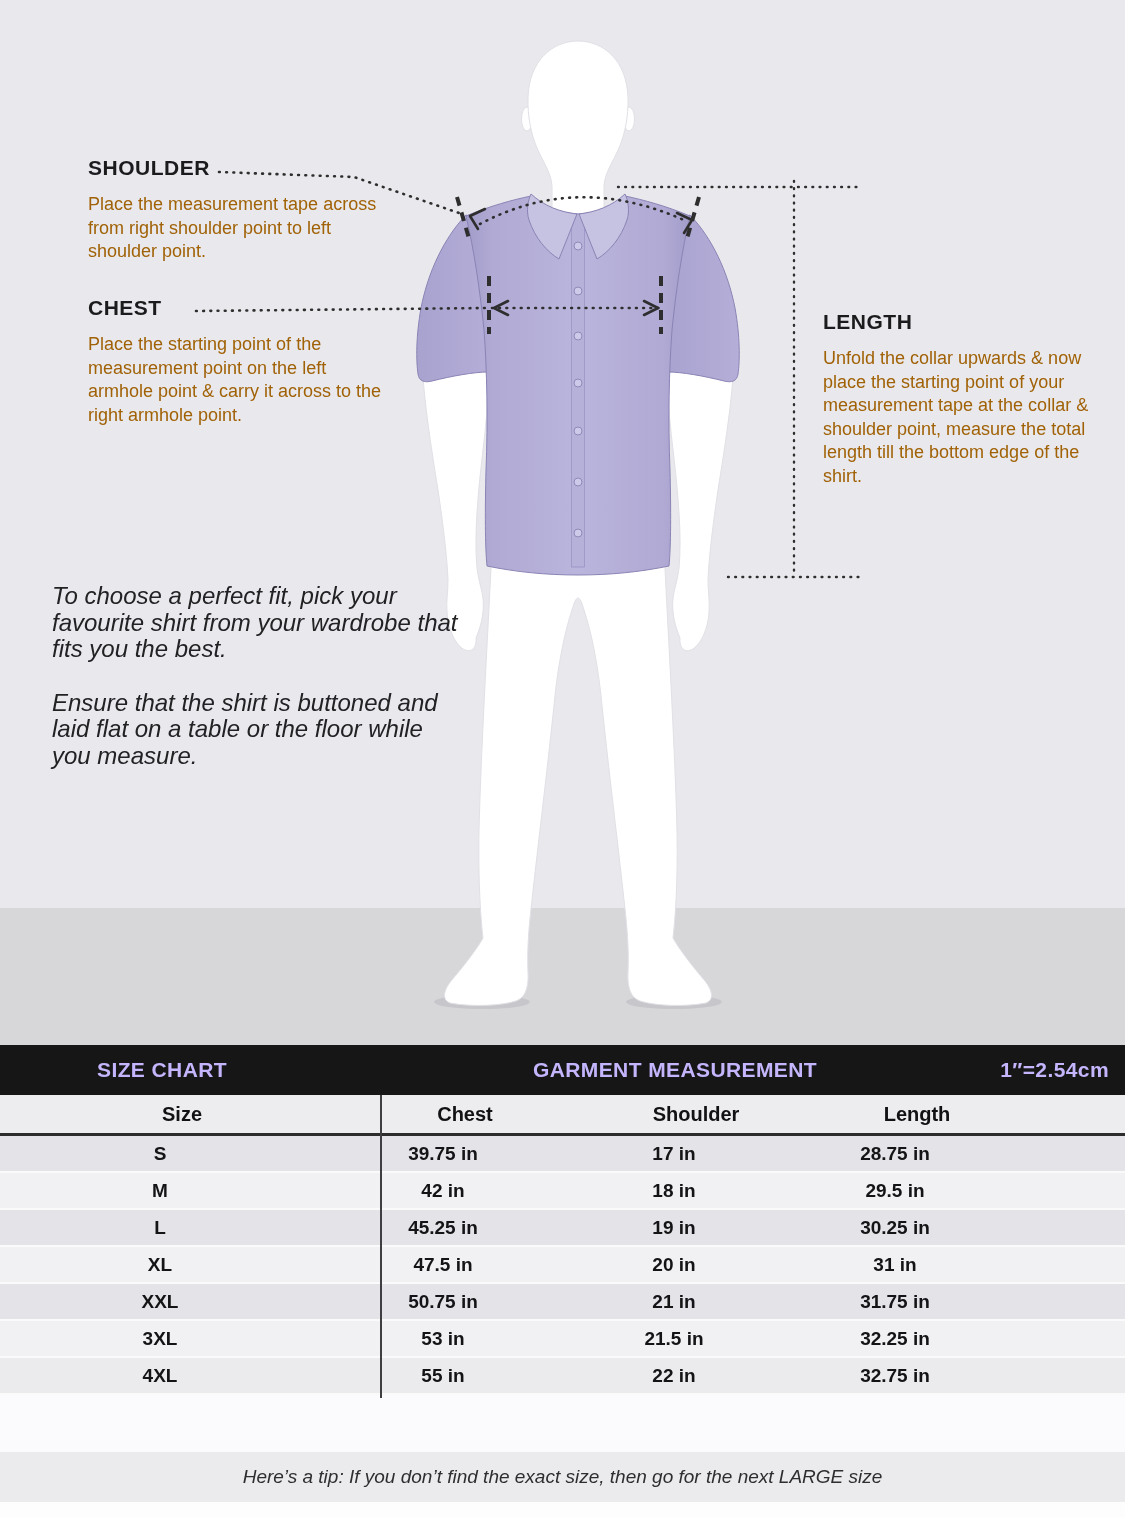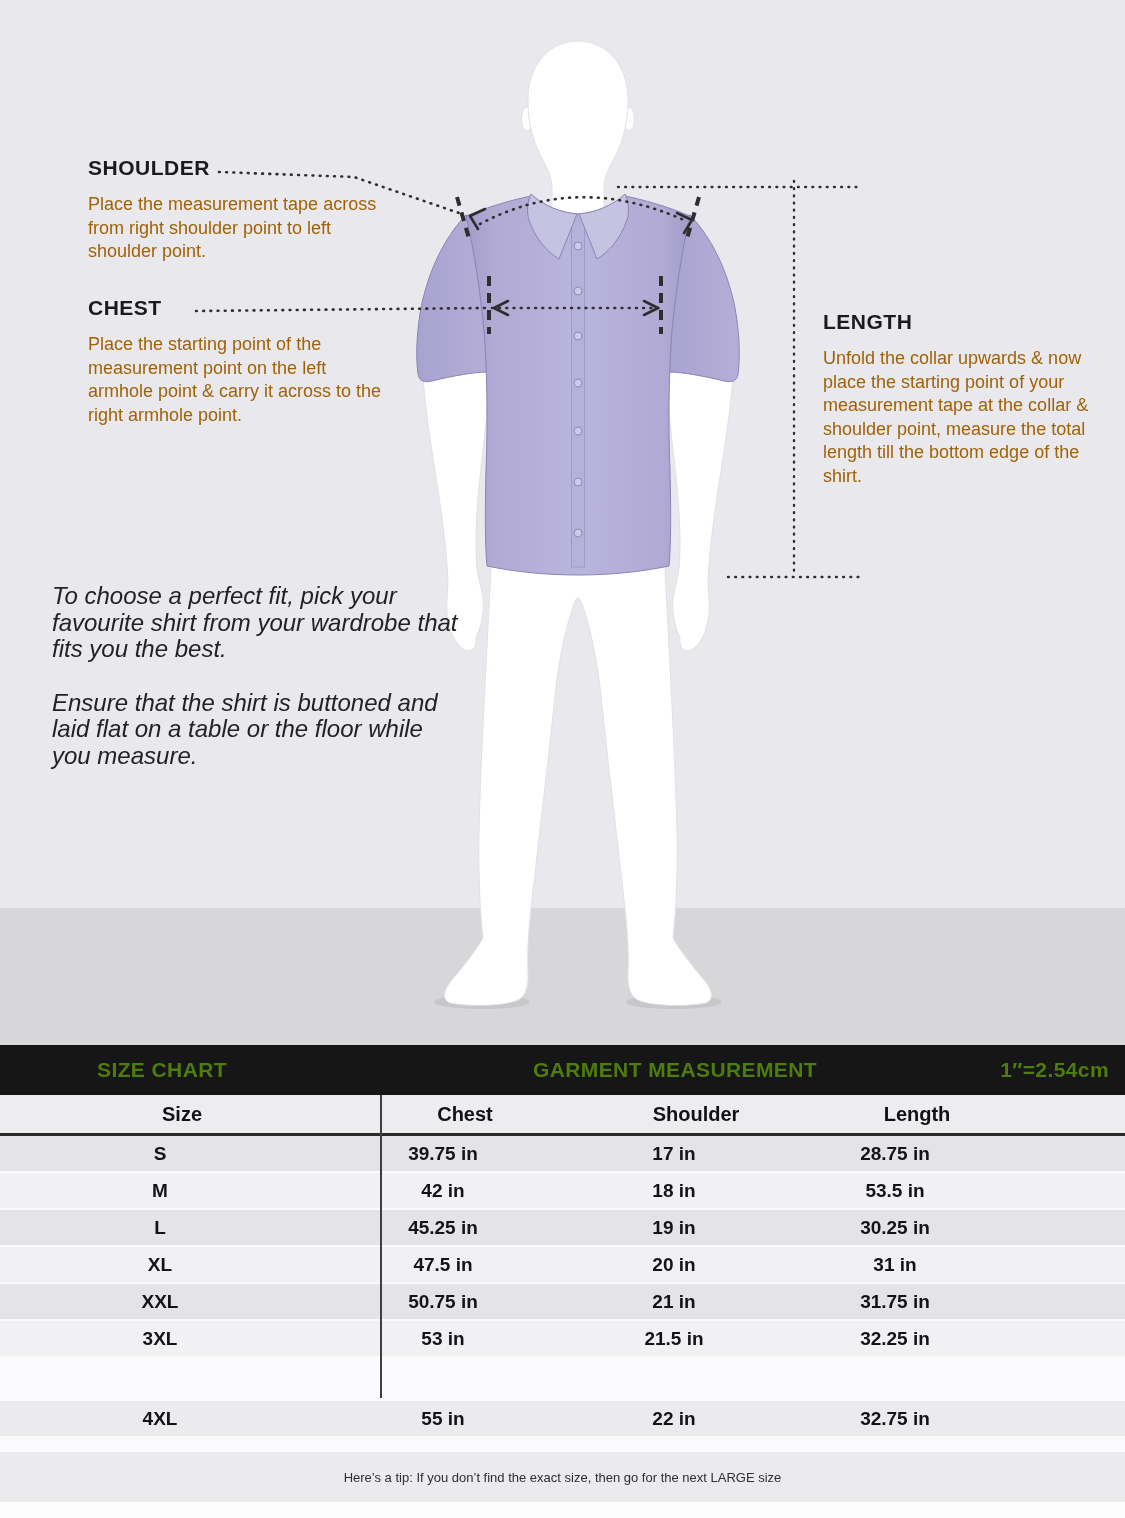--- a/index.html
+++ b/index.html
@@ -30,50 +30,50 @@
   .tips{position:absolute;left:52px;top:583px;width:412px;}
   .tips p{
     margin:0 0 27px 0;
     font-style:italic;
     font-size:24px;line-height:26.5px;color:#222224;
   }
 
   
   .bar{
     position:absolute;left:0;top:1045px;width:1125px;height:50px;
-    background:#161616;color:#4d7c0f;
+    background:#161616;color:#c4b5fd;
   }
   .bar span{
     position:absolute;top:0;height:50px;line-height:50px;
     font-size:21px;font-weight:bold;letter-spacing:.4px;white-space:nowrap;
   }
   .bar .b-left{left:0;width:324px;text-align:center;}
   .bar .b-center{left:381px;width:588px;text-align:center;}
   .bar .b-right{right:16px;text-align:right;}
 
   
   .table-area{position:absolute;left:0;top:1095px;width:1125px;height:357px;background:#fbfbfd;}
   .trow{display:grid;grid-template-columns:320px 246px 216px 226px 117px;align-items:center;}
   .trow .c{text-align:center;white-space:nowrap;}
   .thead{height:38px;background:#ededf0;}
   .thead .c{font-size:20px;font-weight:bold;color:#121214;padding-left:44px;}
   .hrule{height:3px;background:#2c2c2c;}
   .drow{height:37px;border-bottom:2px solid #fafafb;box-sizing:border-box;}
   .drow .c{font-size:19px;font-weight:600;color:#141416;}
   .row-a{background:#e4e4e8;}
   .row-b{background:#f1f1f4;}
-  .row-c{background:#ebebee;margin-top:43px;}
+  .row-c{background:#ebebee;}
   .vdivider{position:absolute;left:380px;top:0;width:2px;height:303px;background:#3f3f41;}
 
   
   .tipband{
     position:absolute;left:0;top:1452px;width:1125px;height:50px;
     background:#ebebee;display:flex;align-items:center;justify-content:center;
   }
-  .tipband p{margin:0;font-size:13px;color:#2e2e30;}
+  .tipband p{margin:0;font-size:19px;color:#2e2e30;font-style:italic;}
 </style>
 </head>
 <body>
 
 <div class="page">
 
   <div class="scene">
     <div class="floor"></div>
 
     <svg width="1125" height="1045" viewBox="0 0 1125 1045">
@@ -279,21 +279,21 @@
       <div class="c">S</div>
       <div class="c">39.75 in</div>
       <div class="c">17 in</div>
       <div class="c">28.75 in</div>
       <div class="c"></div>
     </div>
     <div class="trow drow row-b">
       <div class="c">M</div>
       <div class="c">42 in</div>
       <div class="c">18 in</div>
-      <div class="c">53.5 in</div>
+      <div class="c">29.5 in</div>
       <div class="c"></div>
     </div>
     <div class="trow drow row-a">
       <div class="c">L</div>
       <div class="c">45.25 in</div>
       <div class="c">19 in</div>
       <div class="c">30.25 in</div>
       <div class="c"></div>
     </div>
     <div class="trow drow row-b">

